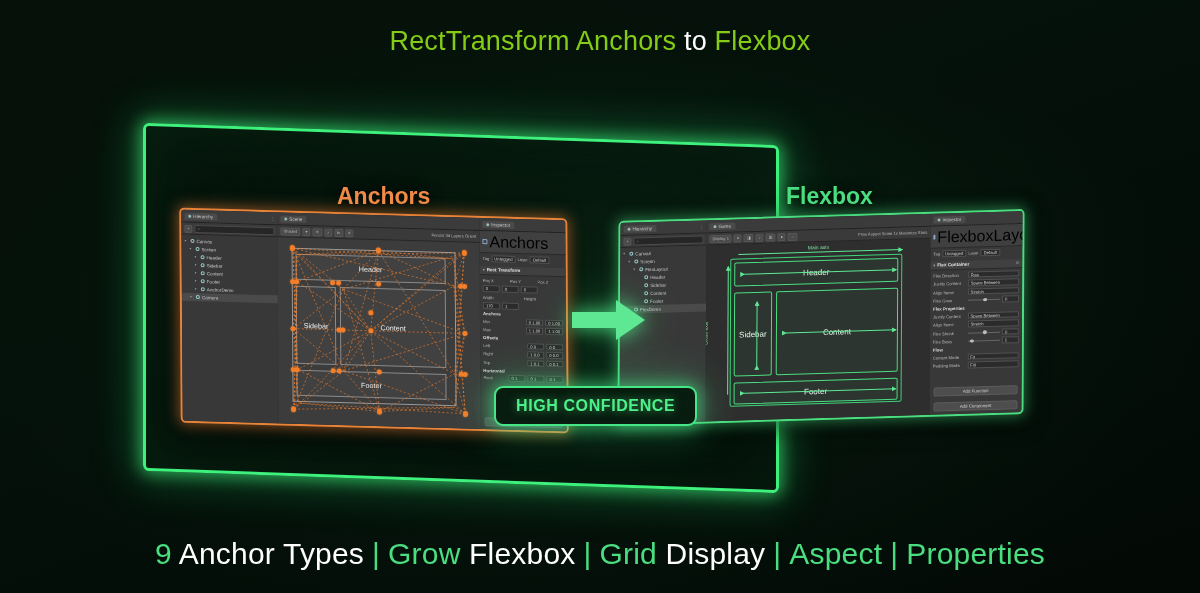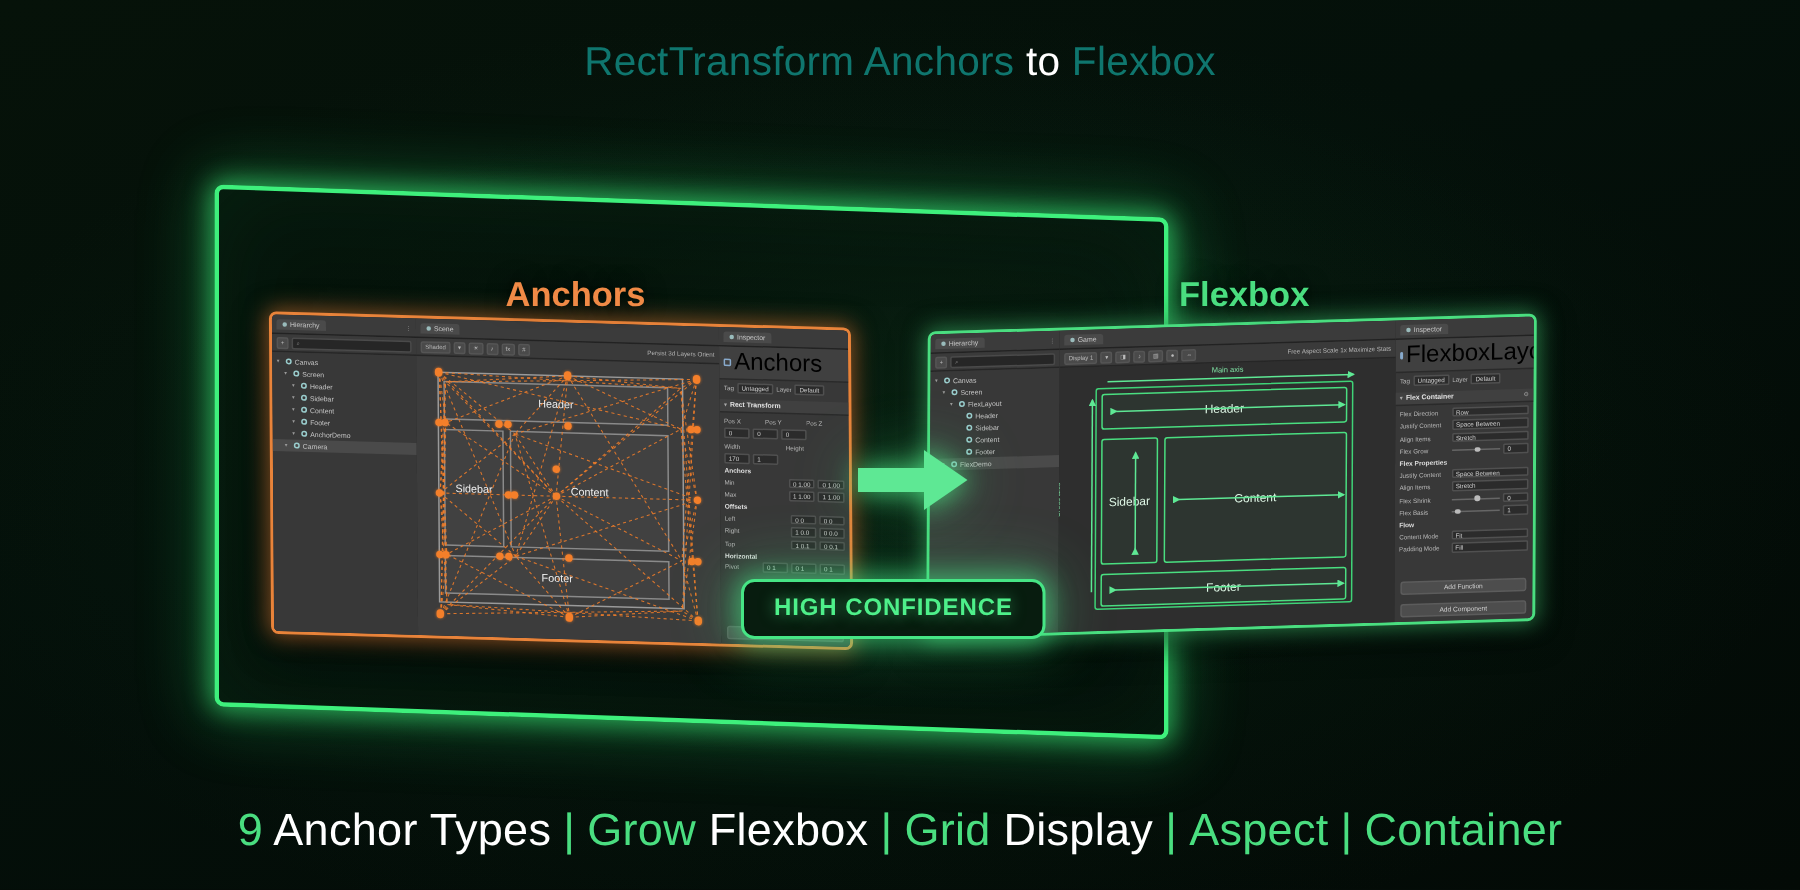--- a/index.html
+++ b/index.html
@@ -18,21 +18,21 @@
       linear-gradient(160deg,#061209 0%,#04100a 40%,#030a06 100%);
   }
   
   #header { position:absolute; top:22px; left:0; width:1200px; text-align:center; z-index:40; }
   #main-title {
     font-size:54px; font-weight:bold; color:#ffffff; letter-spacing:0.5px;
     line-height:1.06;
     text-shadow:0 0 22px rgba(0,0,0,0.85);
   }
   #subtitle { font-size:27px; margin-top:4px; color:#ffffff; letter-spacing:0.2px; }
-  #subtitle .g { color:#0f766e;text-align:center; }
+  #subtitle .g { color:#84cc16;text-align:center; }
   
   #neon-frame {
     position:absolute; left:143px; top:134px; width:636px; height:348px;
     border:3px solid #3ef07c; border-radius:6px;
     background:linear-gradient(120deg, rgba(6,22,12,0.80) 0%, rgba(5,15,9,0.55) 60%, rgba(4,12,8,0.35) 100%);
     box-shadow:0 0 16px 3px rgba(62,240,124,0.60), 0 0 42px 10px rgba(40,200,100,0.30), inset 0 0 60px rgba(10,60,30,0.30);
     transform:skewY(2.0deg);
     z-index:5;
   }
   
@@ -631,13 +631,13 @@
     <div class="insp-btn">Add Component</div>
   </div>
 </div>
 
 <svg id="convert-arrow" viewBox="0 0 74 48">
   <path d="M0 16 L44 16 L44 4 L73 24 L44 44 L44 32 L0 32 Z" fill="#5ee894"></path>
 </svg>
 
 <div id="confidence-badge">HIGH CONFIDENCE</div>
 
-<div id="footer"><span><span class="g">9</span><span> Anchor Types</span></span><span class="sep">|</span><span><span class="g">Grow</span><span> Flexbox</span></span><span class="sep">|</span><span><span class="g">Grid</span><span> Display</span></span><span class="sep">|</span><span><span class="g">Aspect</span></span><span class="sep">|</span><span><span class="g">Container</span></span></div>
+<div id="footer"><span><span class="g">9</span><span> Anchor Types</span></span><span class="sep">|</span><span><span class="g">Grow</span><span> Flexbox</span></span><span class="sep">|</span><span><span class="g">Grid</span><span> Display</span></span><span class="sep">|</span><span><span class="g">Aspect</span></span><span class="sep">|</span><span><span class="g">Properties</span></span></div>
 
 </body></html>

